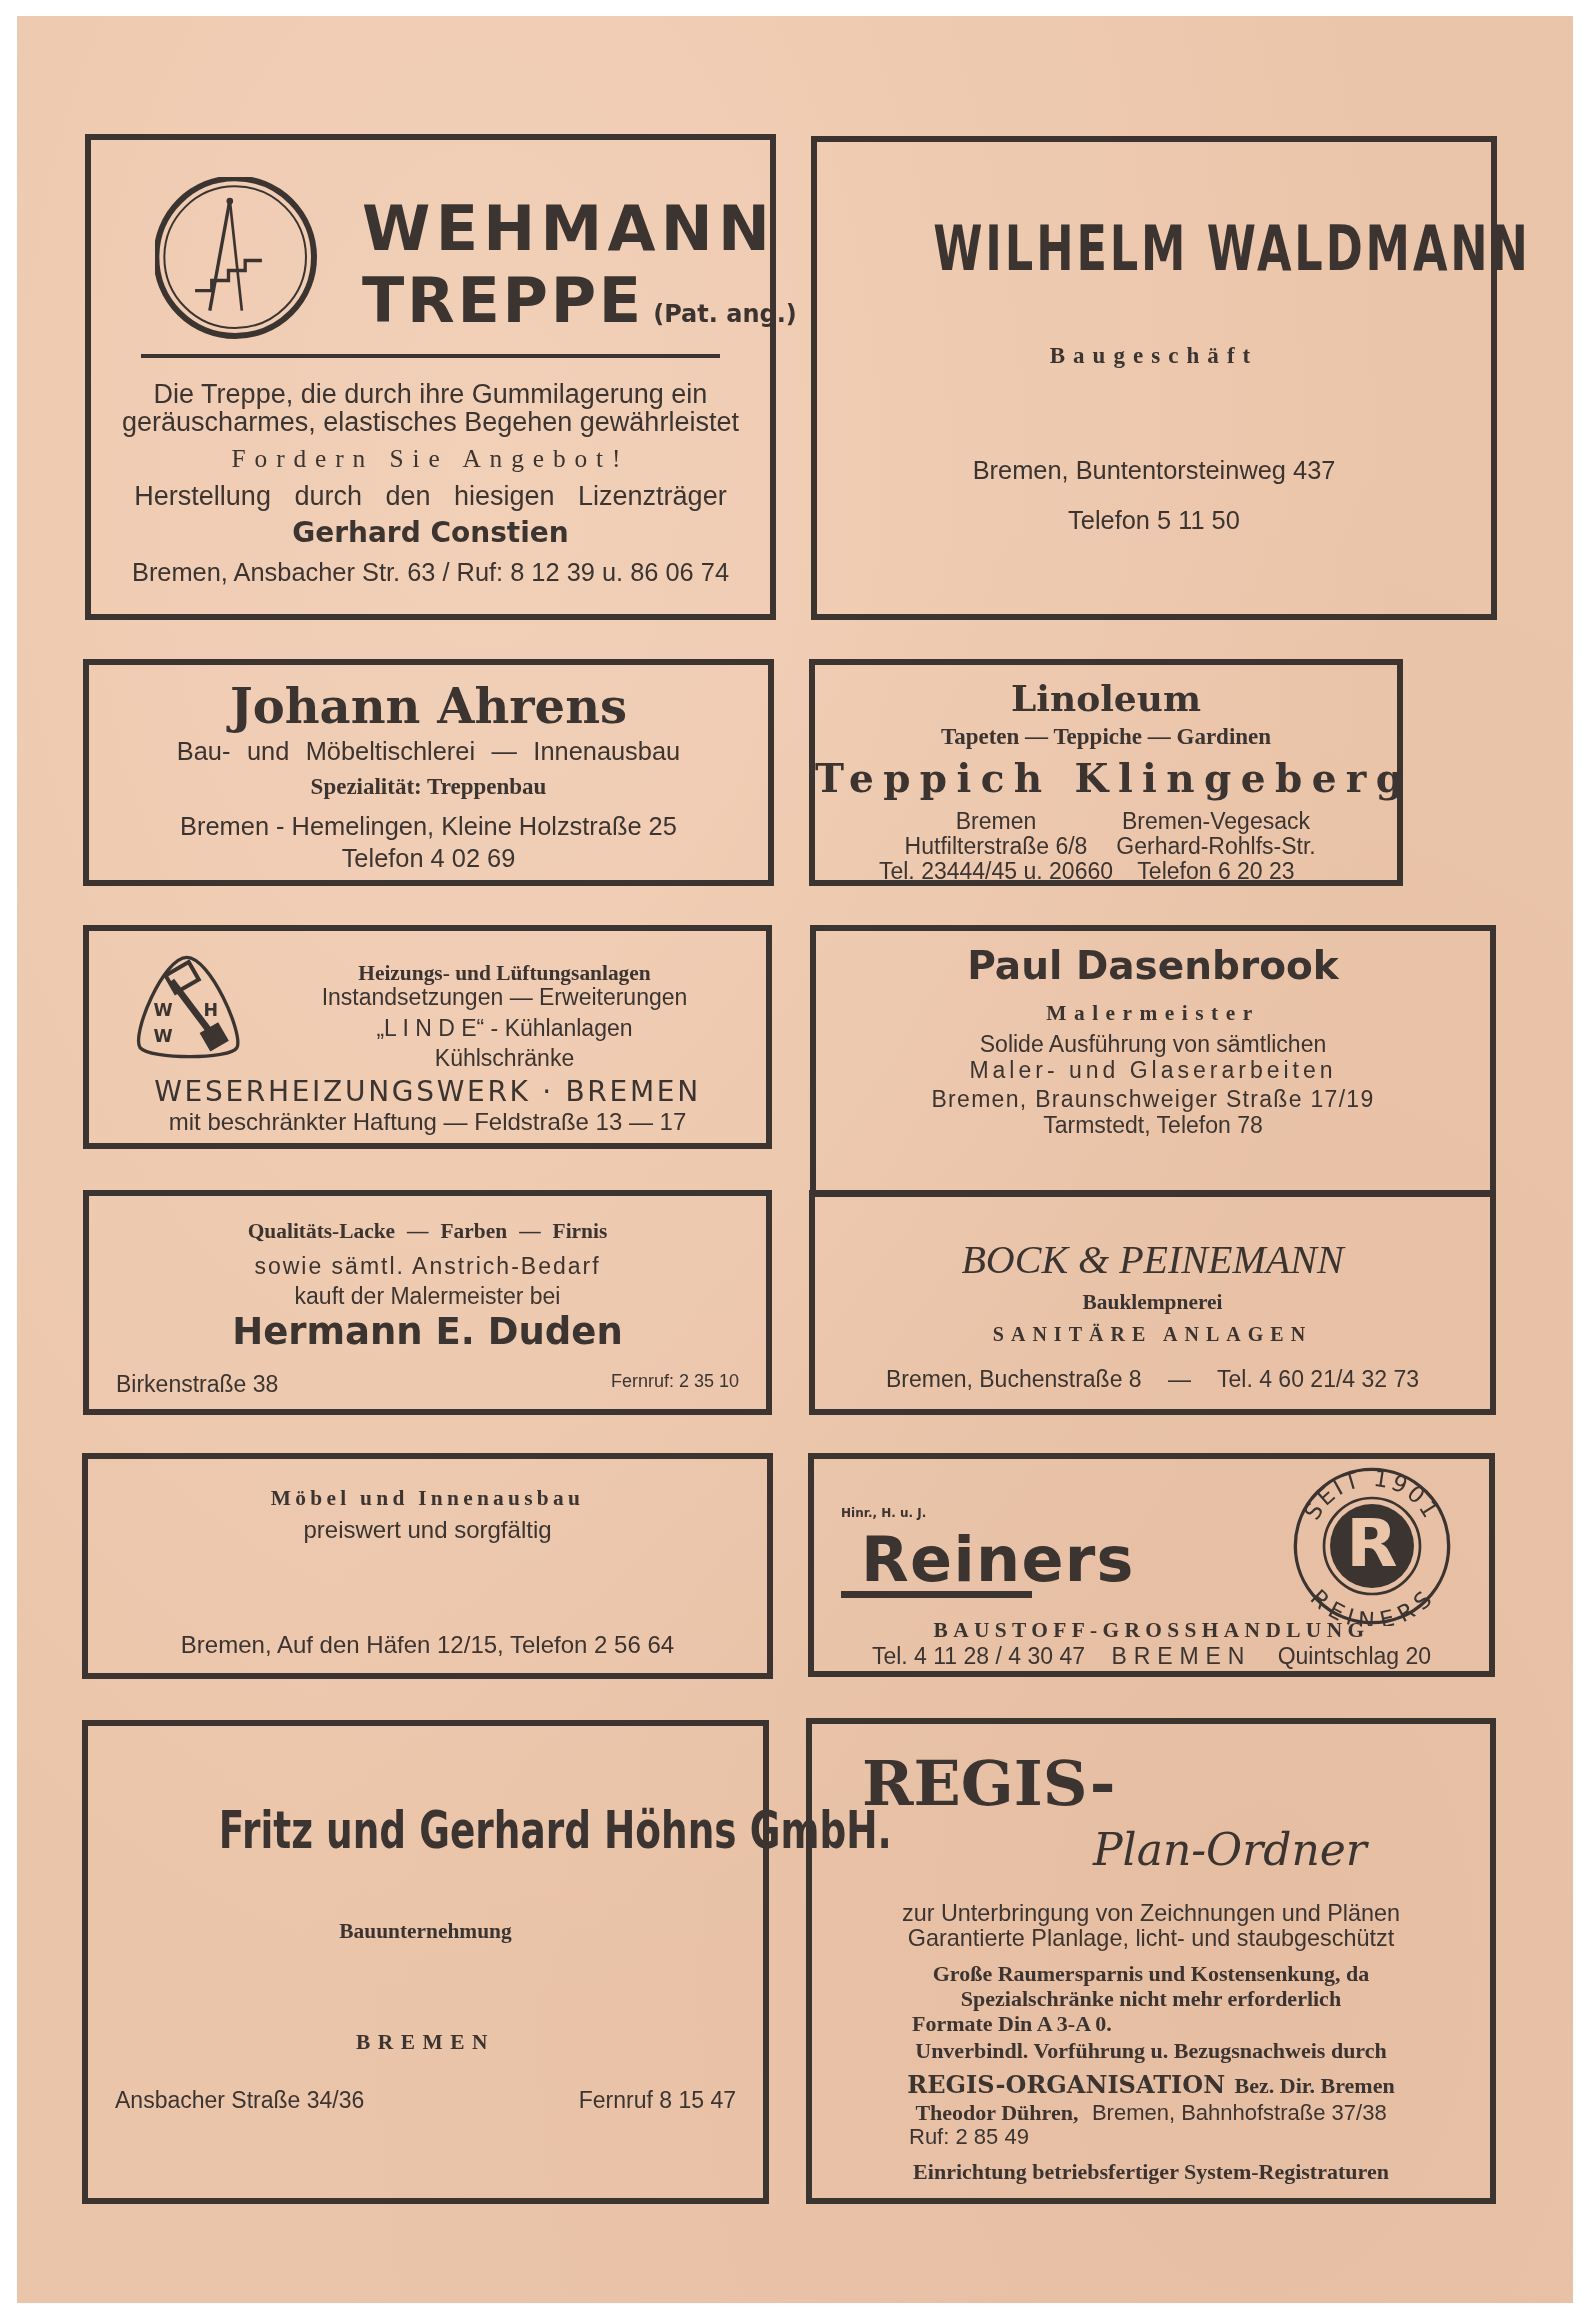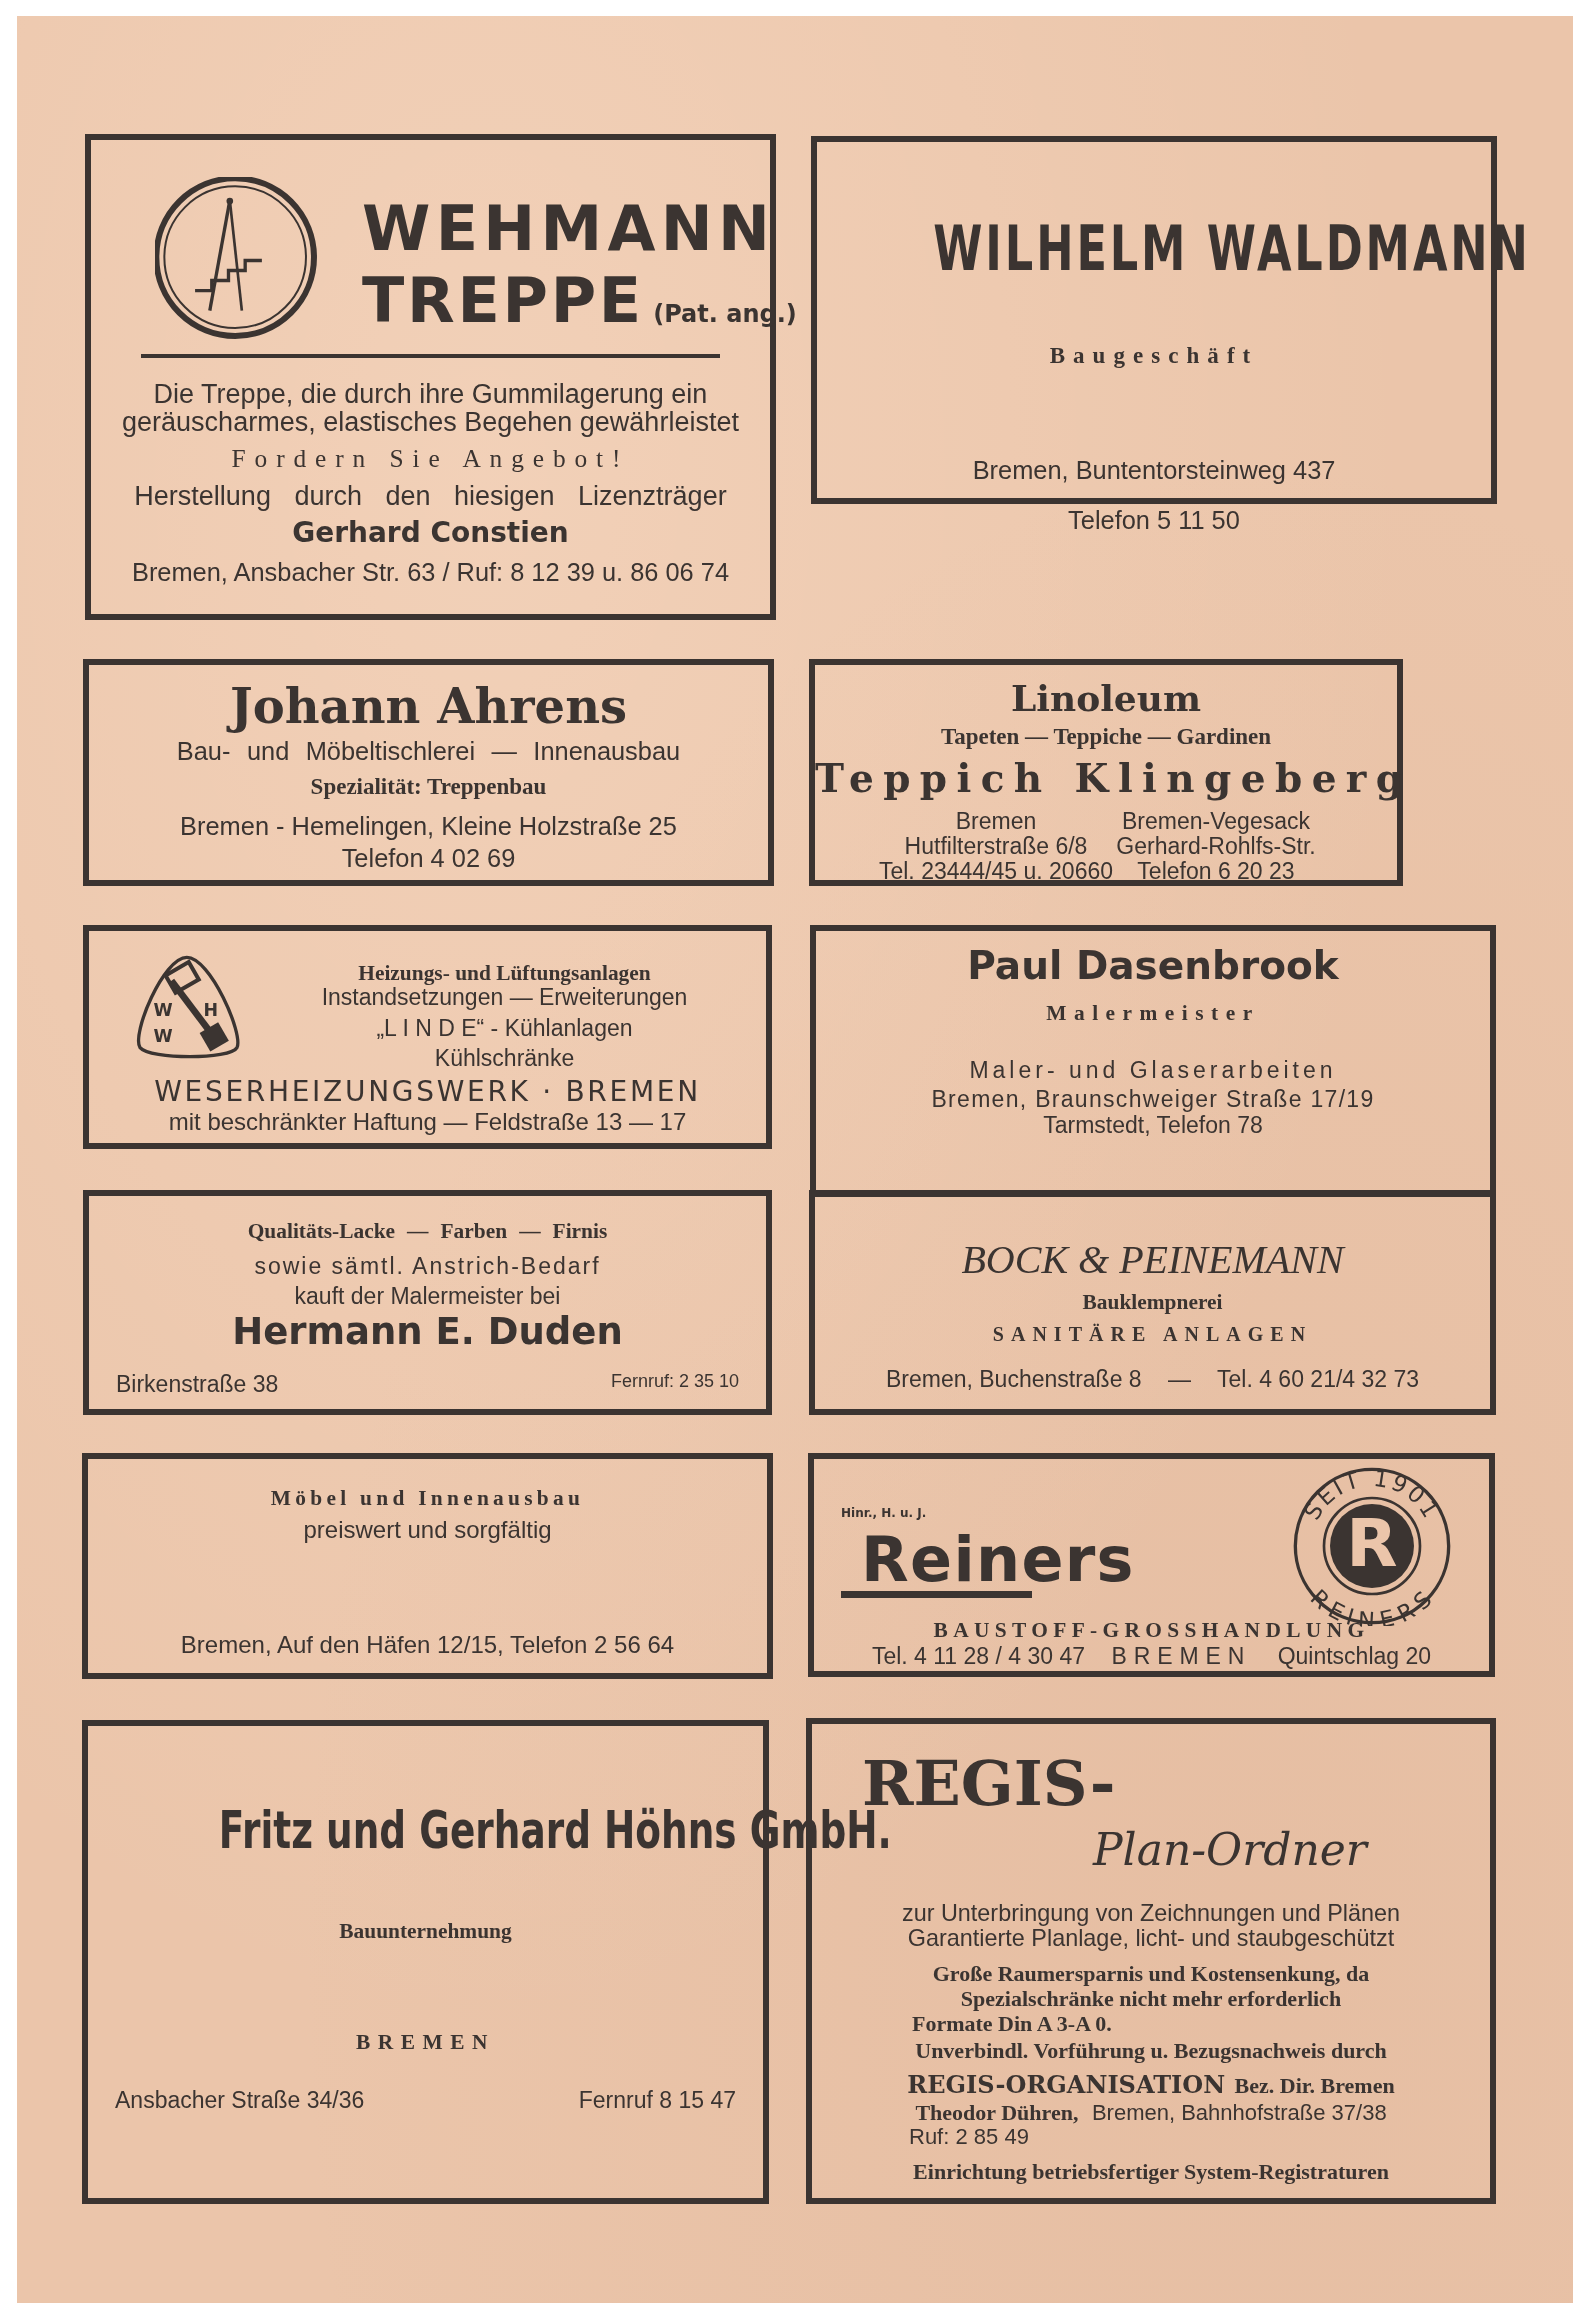--- a/index.html
+++ b/index.html
@@ -41,21 +41,21 @@
   </div>
   <div style="position:absolute;left:50px;right:50px;top:214px;height:4px;background:#3b3431;"></div>
   <div class="ln cond" style="top:239px;font-size:27px;">Die Treppe, die durch ihre Gummilagerung ein</div>
   <div class="ln cond" style="top:267px;font-size:27px;">geräuscharmes, elastisches Begehen gewährleistet</div>
   <div class="ln serif spaced" style="top:304px;font-size:25.4px;">Fordern Sie Angebot!</div>
   <div class="ln cond" style="top:341px;font-size:27px;word-spacing:16px;">Herstellung durch den hiesigen Lizenzträger</div>
   <div class="ln sans b" style="top:376px;font-size:28px;">Gerhard Constien</div>
   <div class="ln cond" style="top:418px;font-size:25.4px;">Bremen, Ansbacher Str. 63 / Ruf: 8 12 39 u. 86 06 74</div>
 </div>
 
-<div class="ad" style="left:811px;top:136px;width:686px;height:368px;">
+<div class="ad" style="left:811px;top:136px;width:686px;height:484px;">
   <div class="ln sans" style="top:70px;font-size:62px;font-weight:bold;"><span class="narrow2" style="letter-spacing:4px;">WILHELM WALDMANN</span></div>
   <div class="ln serif b spaced" style="top:201px;font-size:23px;">Baugeschäft</div>
   <div class="ln cond" style="top:314px;font-size:25.4px;">Bremen, Buntentorsteinweg 437</div>
   <div class="ln cond" style="top:364px;font-size:25.4px;">Telefon 5 11 50</div>
 </div>
 
 <div class="ad" style="left:83px;top:659px;width:691px;height:227px;">
   <div class="ln slab" style="top:13.4px;font-size:48px;">Johann Ahrens</div>
   <div class="ln cond" style="top:72px;font-size:25.4px;word-spacing:9.4px;">Bau- und Möbeltischlerei — Innenausbau</div>
   <div class="ln serif b" style="top:109px;font-size:23px;">Spezialität: Treppenbau</div>
@@ -93,20 +93,21 @@
   <div class="ln cond" style="top:53px;left:154px;font-size:23px;">Instandsetzungen — Erweiterungen</div>
   <div class="ln cond" style="top:84px;left:154px;font-size:23px;">„L I N D E“ - Kühlanlagen</div>
   <div class="ln cond" style="top:114px;left:154px;font-size:23px;">Kühlschränke</div>
   <div class="ln sans" style="top:144px;font-size:28px;letter-spacing:2.7px;">WESERHEIZUNGSWERK · BREMEN</div>
   <div class="ln cond" style="top:177px;font-size:24px;">mit beschränkter Haftung — Feldstraße 13 — 17</div>
 </div>
 
 <div class="ad" style="left:810px;top:925px;width:686px;height:272px;">
   <div class="ln sans b" style="top:12px;font-size:39px;">Paul Dasenbrook</div>
   <div class="ln serif b spaced" style="top:70px;font-size:21.4px;">Malermeister</div>
+  <div class="ln cond" style="top:100px;font-size:23px;">Solide Ausführung von sämtlichen</div>
   <div class="ln cond" style="top:126px;font-size:23px;letter-spacing:4px;">Maler- und Glaserarbeiten</div>
   <div class="ln cond" style="top:155px;font-size:23px;letter-spacing:1.3px;">Bremen, Braunschweiger Straße 17/19</div>
   <div class="ln cond" style="top:181px;font-size:23px;">Tarmstedt, Telefon 78</div>
 </div>
 
 <div class="ad" style="left:83px;top:1190px;width:689px;height:225px;">
   <div class="ln serif b" style="top:23.4px;font-size:21.4px;word-spacing:6.7px;">Qualitäts-Lacke — Farben — Firnis</div>
   <div class="ln cond" style="top:57px;font-size:23px;letter-spacing:2px;">sowie sämtl. Anstrich-Bedarf</div>
   <div class="ln cond" style="top:87px;font-size:23px;">kauft der Malermeister bei</div>
   <div class="ln sans b" style="top:114px;font-size:37px;">Hermann E. Duden</div>

